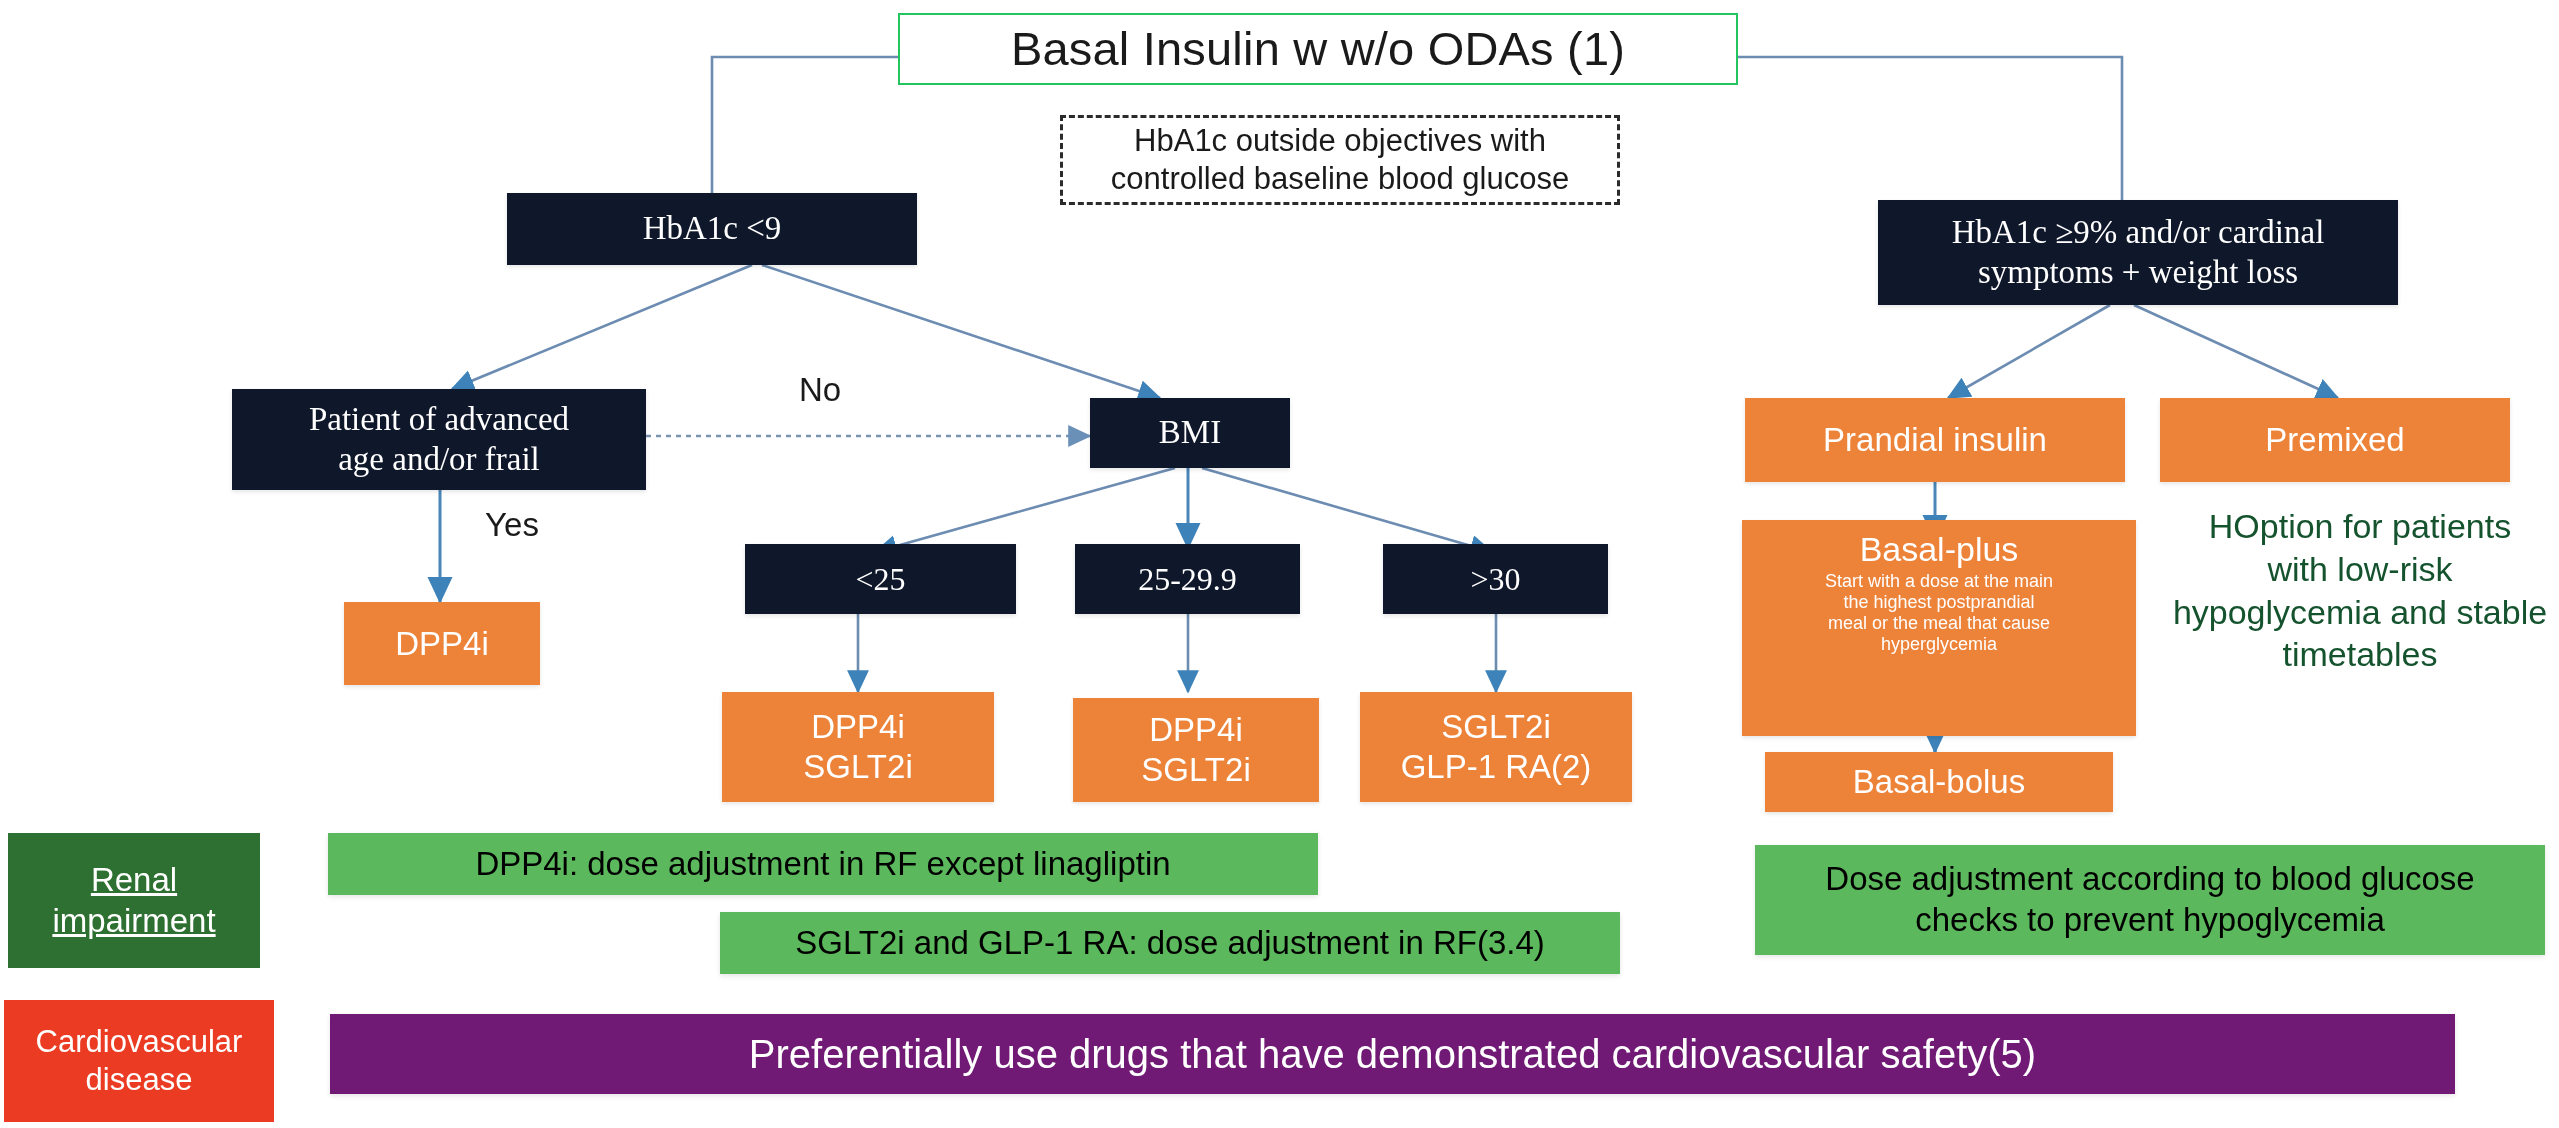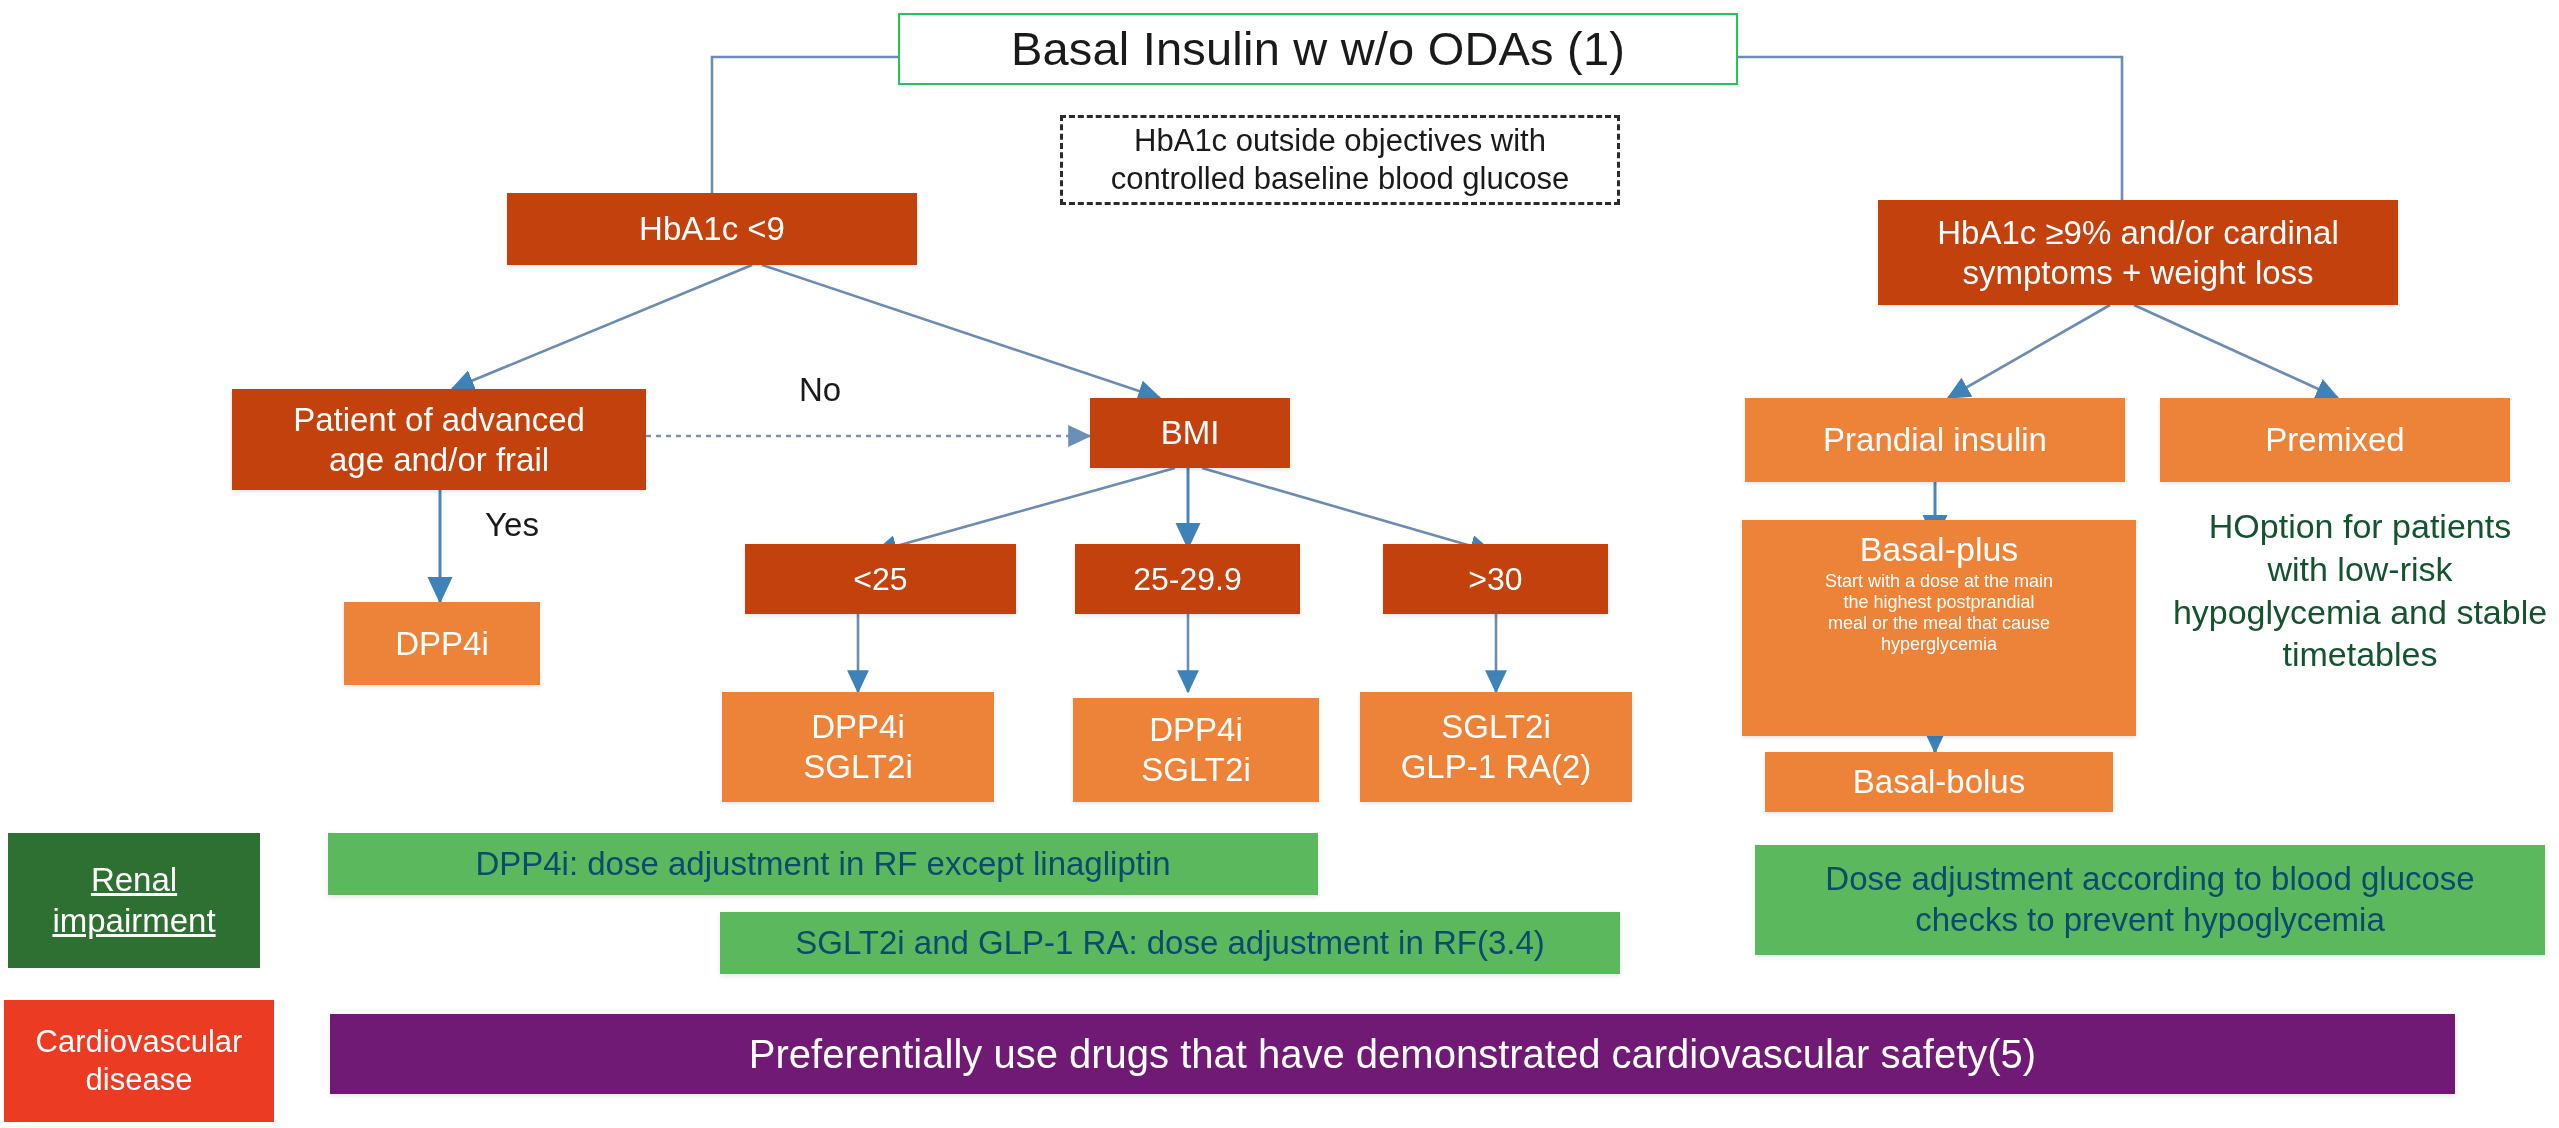--- a/index.html
+++ b/index.html
@@ -42,37 +42,38 @@
     letter-spacing:.2px;
   }
   .note-box{
     background:#ffffff;
     border:3px dashed #2b2b2b;
     color:#1a1a1a;
     font-size:31px;
     line-height:1.22;
   }
   .blue{
-    background:#c2410c;
+    background:#0f172a;
     color:#ffffff;
     font-size:33px;
     line-height:1.2;
     box-shadow:0 2px 4px rgba(0,0,0,.10);
+    font-family:Liberation Serif, serif;
   }
   .blue.small{font-size:32px;}
   .orange{
     background:#ed8239;
     color:#ffffff;
     font-size:33px;
     line-height:1.2;
     box-shadow:0 2px 4px rgba(0,0,0,.10);
   }
   .green{
     background:#5cb85c;
-    color:#0c4a6e;
+    color:#000000;
     font-size:33px;
     line-height:1.24;
     box-shadow:0 2px 5px rgba(0,0,0,.10);
   }
   .green-dark{
     background:#2e7031;
     color:#ffffff;
     font-size:33px;
     line-height:1.24;
   }

